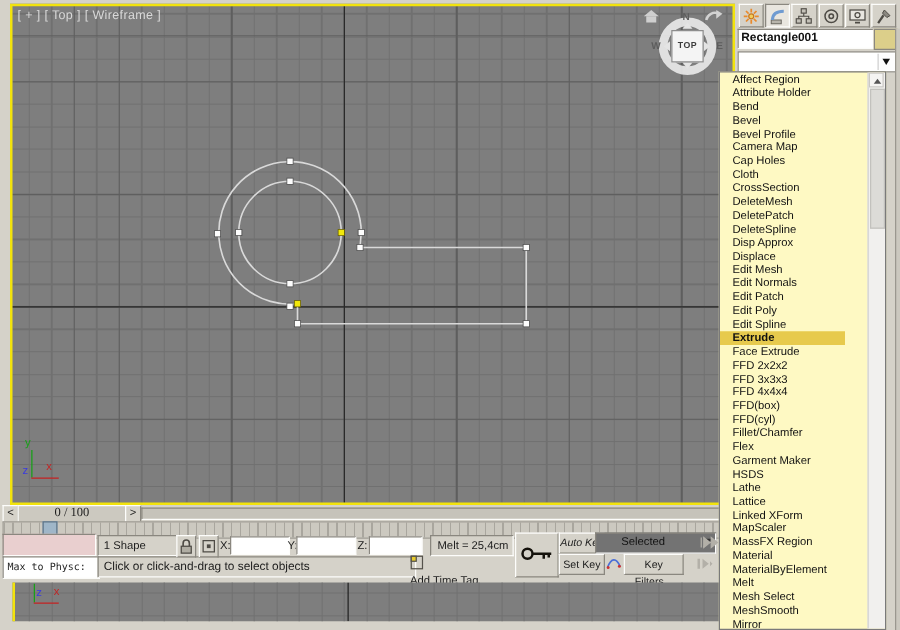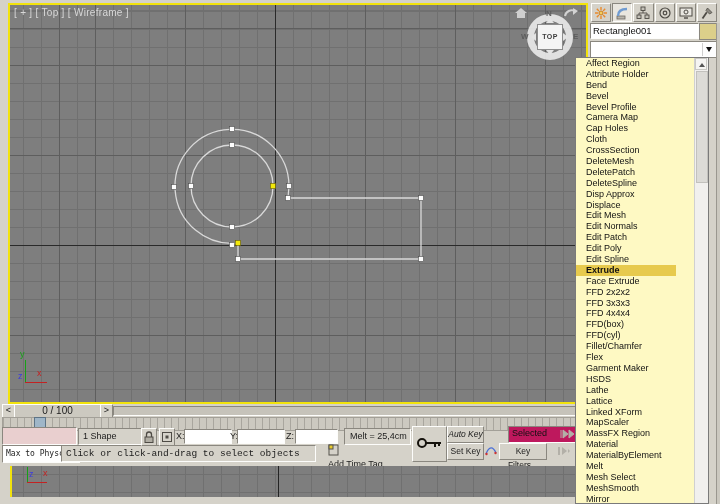--- a/index.html
+++ b/index.html
@@ -38,48 +38,48 @@
   .vc-tri.r{left:39px;top:22px;border-top:4px solid transparent;border-bottom:4px solid transparent;border-left:5px solid #e4e4e4;}
   #vc-home{left:505px;top:3px;width:12px;height:10px;}
   #vc-home .roof{left:0;top:0;width:0;height:0;border-left:6px solid transparent;border-right:6px solid transparent;border-bottom:5px solid #cfcfcf;}
   #vc-home .base{left:2px;top:5px;width:8px;height:5px;background:#cfcfcf;}
   #vc-orbit{left:553px;top:2px;}
   
   .btn{background:#d5d2c9;border:1px solid;border-color:#fdfdfb #8a877f #8a877f #fdfdfb;
        font-size:9px;color:#1c1c1c;text-align:center;cursor:default;}
   .sunken{background:#d5d2c9;border:1px solid;border-color:#8a877f #fdfdfb #fdfdfb #8a877f;}
   #ts-prev{left:2px;top:404px;width:11px;height:12px;line-height:11px;}
-  #ts-handle{left:14px;top:404px;width:85px;height:12px;line-height:11px;font-size:10px;background:#ccc9c0;}
+  #ts-handle{left:14px;top:404px;width:85px;height:12px;line-height:11px;font-size:10px;background:#ccc9c0;font-family:Liberation Serif, serif;}
   #ts-next{left:100px;top:404px;width:11px;height:12px;line-height:11px;}
   #ts-groove{left:113px;top:406px;width:471px;height:8px;background:#c6c3ba;}
   #trackbar{left:2px;top:417px;width:584px;height:12px;background:#ccc9c0;border:1px solid #a3a098;
             background-image:repeating-linear-gradient(to right,#a9a69e 0 1px,transparent 1px 7px);}
   #tb-handle{left:34px;top:417px;width:10px;height:12px;background:#9fb6c8;border:1px solid #5e7486;}
   
   #listener-pink{left:2px;top:427px;width:73px;height:16px;background:#e9cfcf;}
   #listener-white{left:2px;top:445px;width:73px;height:16px;background:#ffffff;
       font-family:"DejaVu Sans Mono",monospace;font-size:8px;line-height:16px;padding-left:3px;color:#1c1c1c;}
   #sel-status{left:78px;top:428px;width:62px;height:15px;font-size:9px;line-height:15px;padding-left:4px;color:#1c1c1c;}
-  #prompt-box{left:61px;top:445px;width:249px;height:15px;font-size:9.5px;line-height:15px;padding-left:4px;color:#1c1c1c;white-space:nowrap;overflow:hidden;font-family:Liberation Mono, monospace;}
+  #prompt-box{left:78px;top:445px;width:249px;height:15px;font-size:9.5px;line-height:15px;padding-left:4px;color:#1c1c1c;white-space:nowrap;overflow:hidden;}
   .sb-lbl{font-size:9px;color:#1c1c1c;line-height:15px;}
   #x-lbl{left:176px;top:429px;} #y-lbl{left:230px;top:429px;} #z-lbl{left:286px;top:429px;}
   .fld{background:#fff;border:1px solid;border-color:#8a877f #fdfdfb #fdfdfb #8a877f;font-size:9px;line-height:13px;padding-left:2px;color:#111;}
   #x-fld{left:184px;top:429px;width:44px;height:13px;}
   #y-fld{left:237px;top:429px;width:44px;height:13px;}
   #z-fld{left:295px;top:429px;width:39px;height:13px;}
   #grid-box{left:344px;top:428px;width:60px;height:15px;font-size:9px;line-height:15px;padding-left:5px;color:#1c1c1c;}
   #att-box{left:328px;top:444px;width:78px;height:16px;font-size:9px;line-height:16px;color:#1c1c1c;}
   #att-box svg{vertical-align:-2px;margin-right:3px;}
   #lock-btn{left:141px;top:428px;width:14px;height:16px;}
   #snap-btn{left:159px;top:428px;width:14px;height:16px;}
   #key-btn{left:412px;top:426px;width:33px;height:34px;}
   #autokey-btn{left:447px;top:426px;width:35px;height:15px;line-height:14px;font-size:8.5px;font-style:italic;}
   #setkey-btn{left:447px;top:443px;width:35px;height:15px;line-height:14px;font-size:8.5px;}
-  #selmode{left:508px;top:426px;width:75px;height:15px;background:#be185d;border:1px solid;border-color:#8a877f #fdfdfb #fdfdfb #8a877f;
-           font-size:9px;line-height:13px;padding-left:3px;color:#111;}
+  #selmode{left:476px;top:426px;width:75px;height:15px;background:#737373;border:1px solid;border-color:#8a877f #fdfdfb #fdfdfb #8a877f;
+           font-size:9px;line-height:13px;padding-left:20px;color:#111;}
   #selmode .arr{position:absolute;right:2px;top:4px;width:0;height:0;border-left:4px solid transparent;border-right:4px solid transparent;border-top:5px solid #333;}
   #keyfilters-btn{left:499px;top:443px;width:46px;height:15px;line-height:14px;font-size:8.5px;}
   #kf-icon{left:485px;top:444px;}
   #pb-top{left:560px;top:428px;}
   #pb-bot{left:557px;top:445px;}
   #frame-fld{left:576px;top:443px;width:20px;height:13px;}
   
   #strip{left:10px;top:466px;width:575px;height:31px;border-left:2px solid #f2e30c;border-right:2px solid #f2e30c;
          background-color:#7e7e7e;
          background-image:
@@ -90,21 +90,21 @@
   #strip .g{left:15px;top:1px;width:1px;height:15px;background:#17a017;}
   #strip .r{left:15px;top:16px;width:20px;height:1px;background:#c32222;}
   #strip .z{left:17px;top:3px;color:#3a3adf;font-size:9px;}
   #strip .x{left:31px;top:2px;color:#c32222;font-size:9px;}
   
   #panel{left:588px;top:0;width:132px;height:504px;background:#d5d2c9;}
   #tabs{left:591px;top:3px;width:126px;height:18px;display:flex;gap:1px;}
   .tab{width:20px;height:17px;background:#d5d2c9;border:1px solid;border-color:#fdfdfb #8a877f #8a877f #fdfdfb;
        display:flex;align-items:center;justify-content:center;}
   .tab.active{background:#e9e6df;border-color:#8a877f #fdfdfb #fdfdfb #8a877f;}
-  #name-fld{left:590px;top:23px;width:105px;height:14px;font-size:9.5px;line-height:14px;}
+  #name-fld{left:590px;top:23px;width:105px;height:14px;font-size:9.5px;line-height:14px;font-weight:bold;}
   #swatch{left:699px;top:23px;width:17px;height:15px;background:#dccf8a;border:1px solid #8a877f;}
   #mod-combo{left:590px;top:41px;width:126px;height:15px;background:#fff;border:1px solid #8a877f;}
   #mod-combo .arrbtn{position:absolute;right:1px;top:1px;width:13px;height:13px;background:#fdfdfd;border-left:1px solid #cfcfcf;}
   #mod-combo .arrbtn i{position:absolute;left:3px;top:4px;width:0;height:0;border-left:3.5px solid transparent;border-right:3.5px solid transparent;border-top:5px solid #111;}
   #mod-list{left:575px;top:57px;width:134px;height:447px;background:#fef9c3;border:1px solid #7a7a7a;box-sizing:border-box;z-index:20;overflow:hidden;}
   #mod-list .items{position:absolute;left:0;top:0;width:100px;}
   .mod-item{height:10.9px;line-height:10.9px;font-size:9px;color:#111;padding-left:10px;white-space:nowrap;cursor:default;}
   .mod-item.selected{background:#e7ca4d;font-weight:bold;}
   #mod-sb{position:absolute;right:0;top:0;width:13px;height:100%;background:#f1f0ee;border-left:1px solid #d0d0d0;}
   #mod-sb .up{position:absolute;left:0;top:0;width:12px;height:12px;background:#f5f4f2;border:1px solid #c9c8c4;box-sizing:border-box;}

